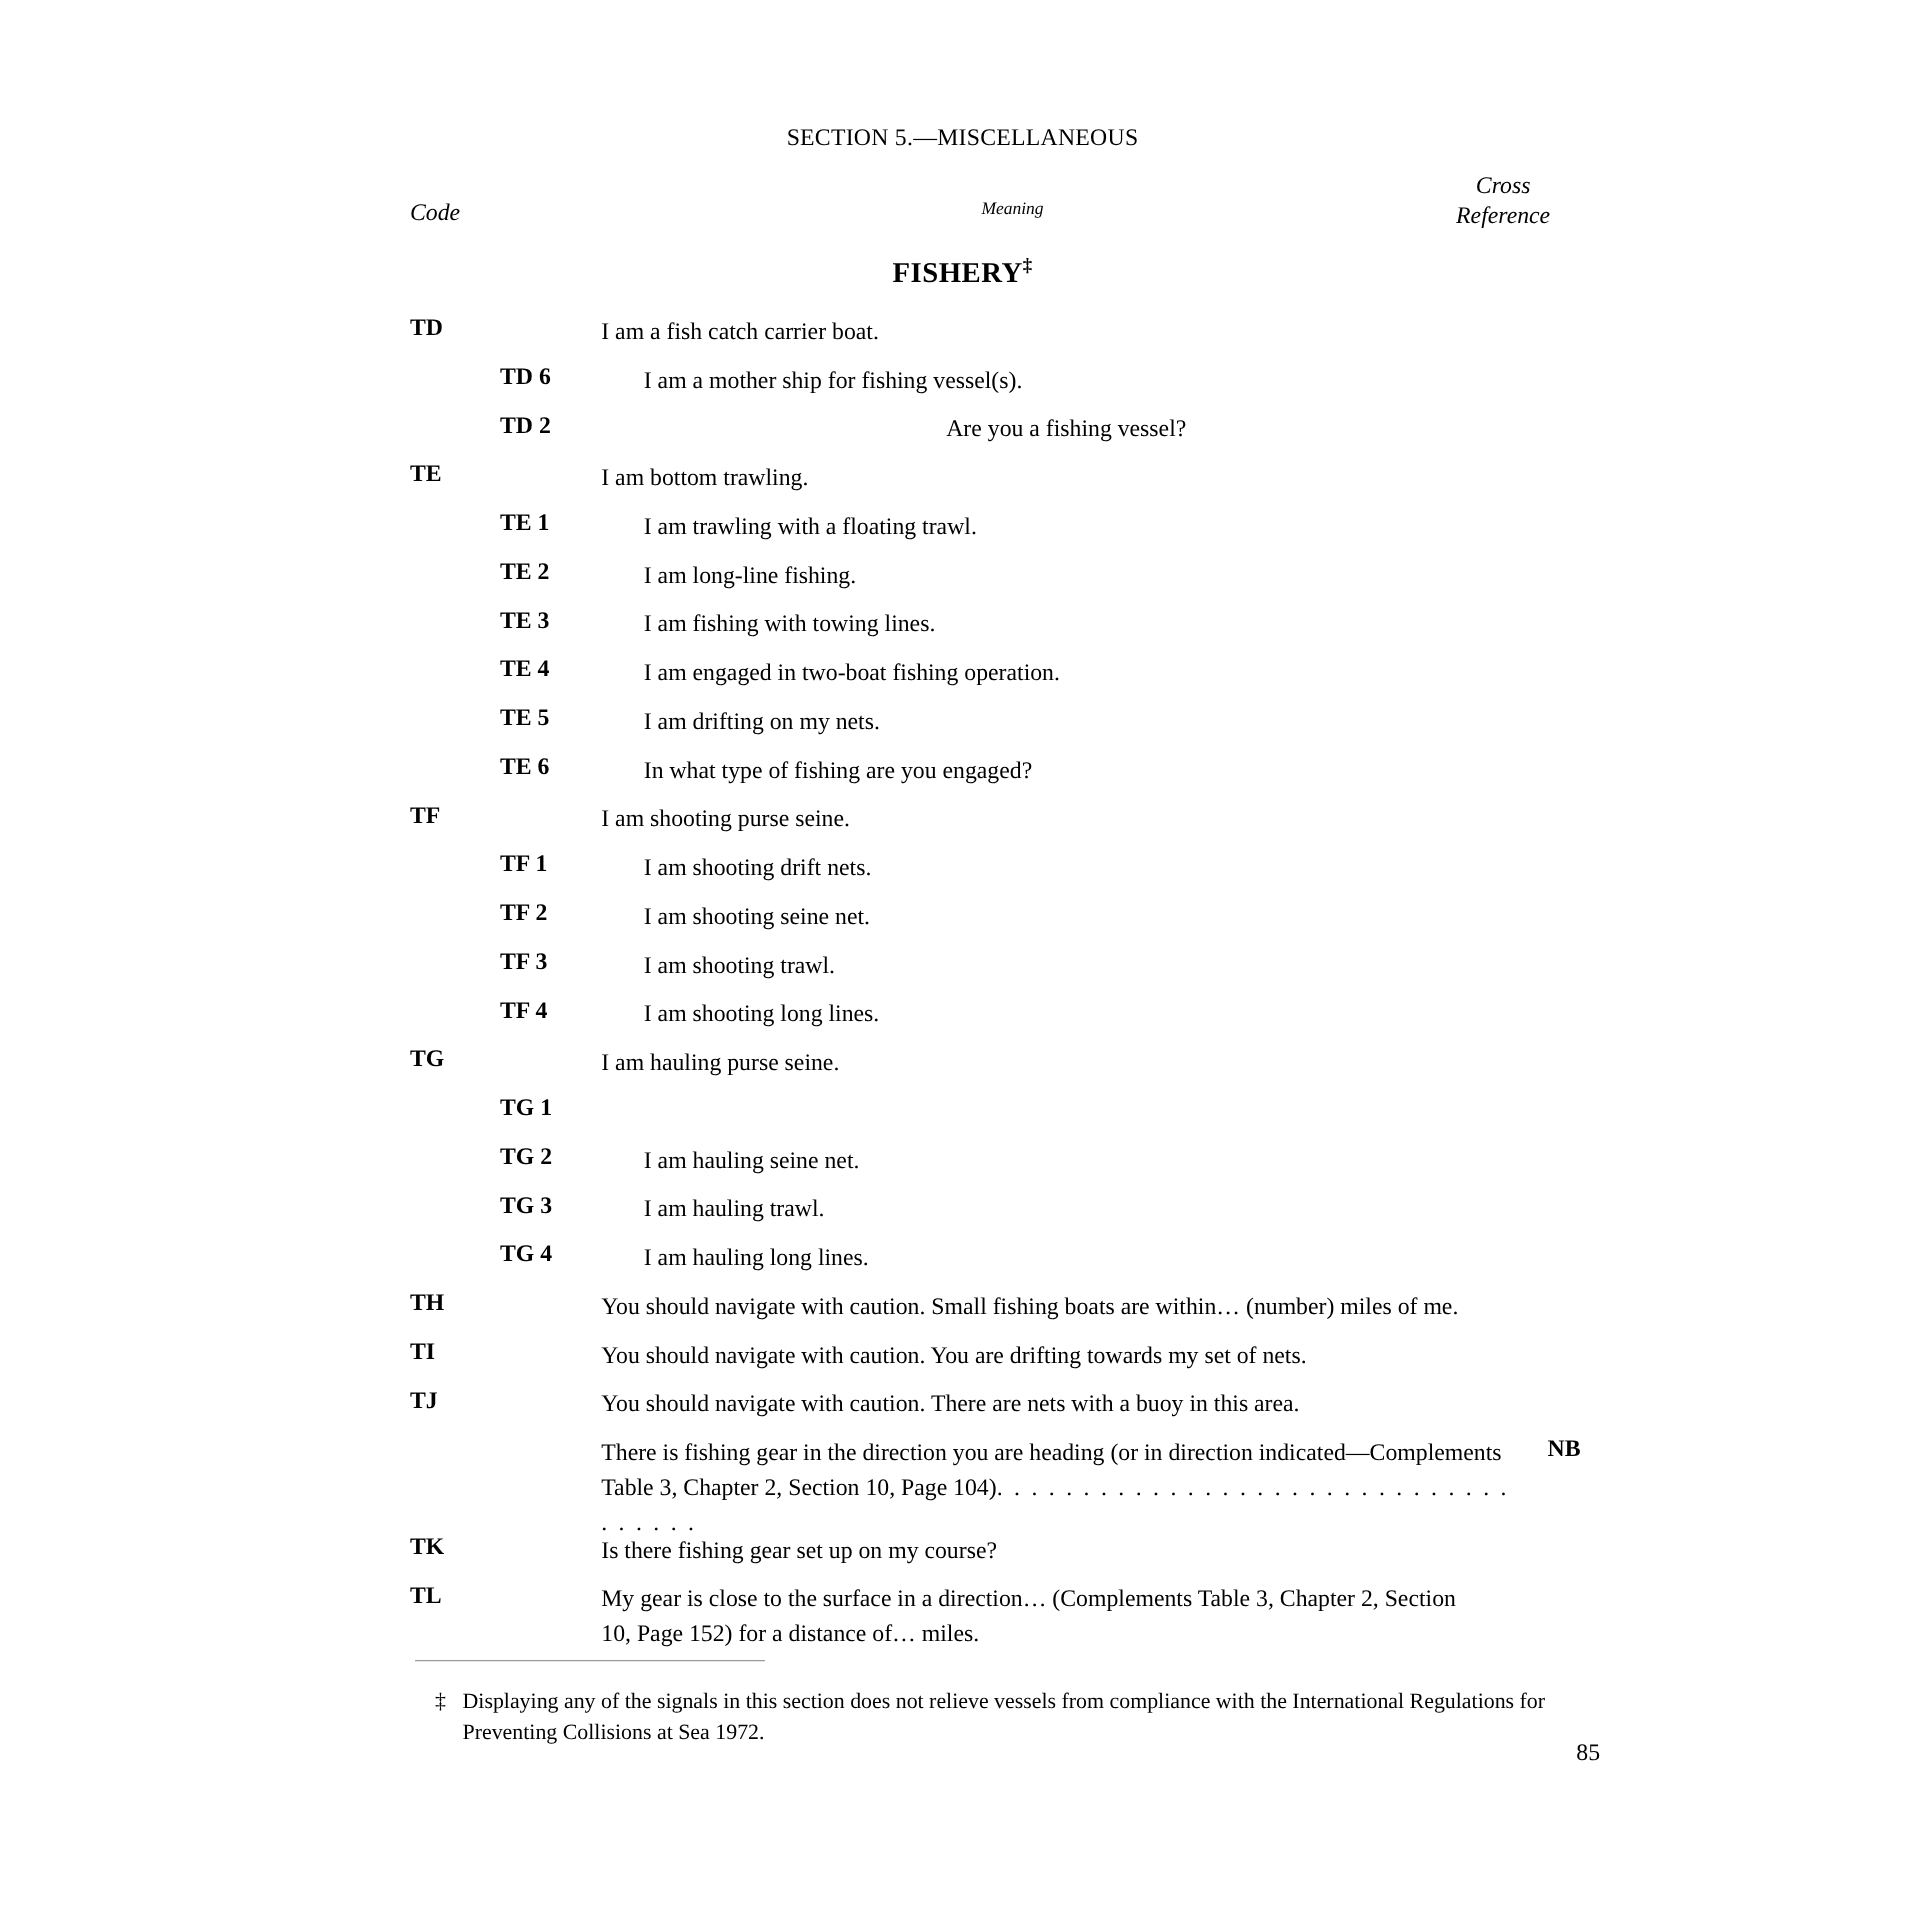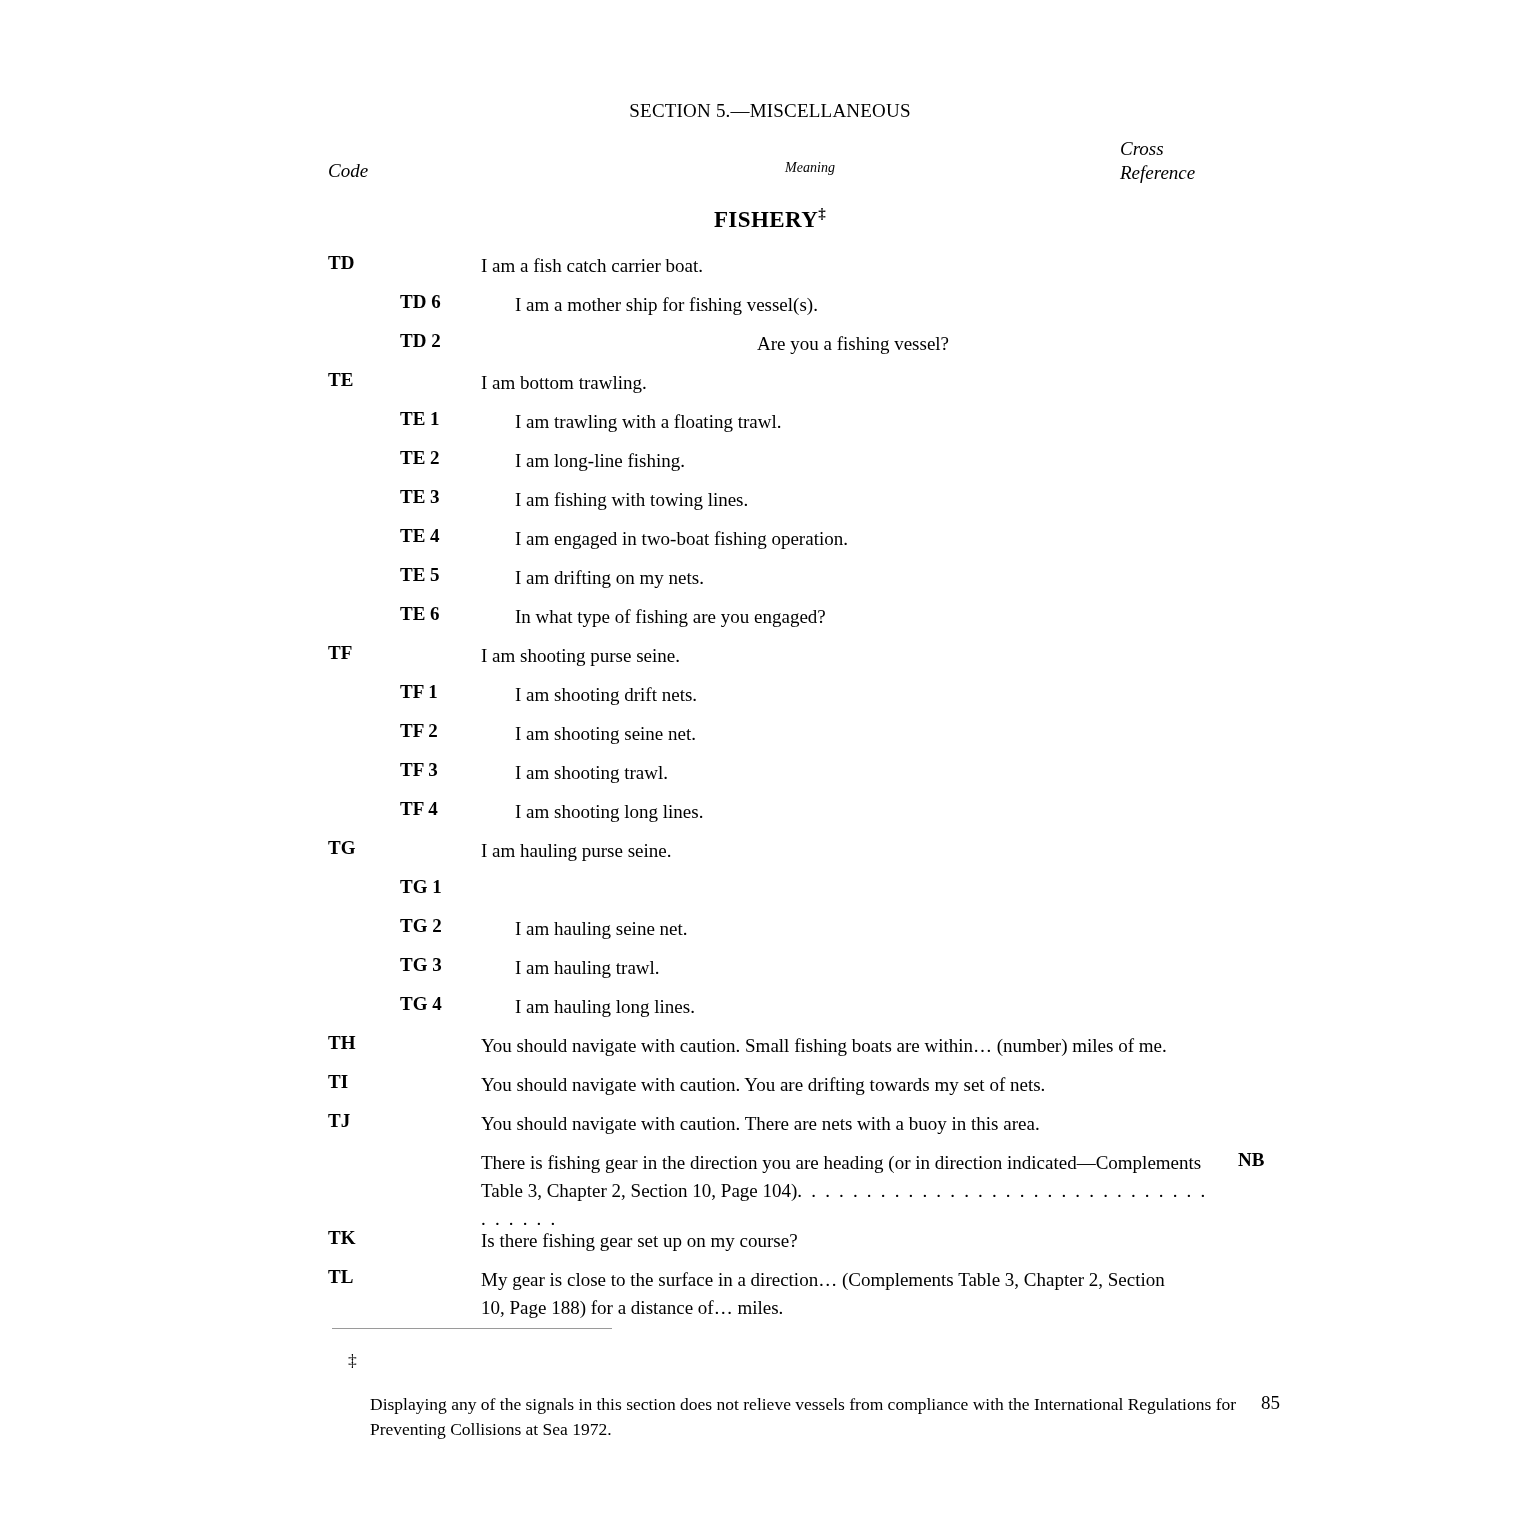--- a/index.html
+++ b/index.html
@@ -48,21 +48,21 @@
     width: 220px;
     text-align: center;
     font-style: italic;
     font-size: 14px;
   }
   .col-head-xref {
     position: absolute;
     top: 137px;
     left: 1120px;
     width: 165px;
-    text-align: left;
+    text-align: center;
     font-style: italic;
     font-size: 19px;
     line-height: 24px;
   }
 
   
   .section-title {
     position: absolute;
     top: 205px;
     left: 0;
@@ -160,21 +160,20 @@
   }
   .footnote .fn-marker {
     position: absolute;
     left: 0;
     top: 0;
     width: 22px;
   }
   .footnote .fn-text {
     display: block;
     margin-left: 22px;
-    margin-top: 44px;
   }
 
   
   .folio {
     position: absolute;
     top: 1392px;
     left: 1160px;
     width: 120px;
     text-align: right;
     font-size: 19px;
@@ -298,21 +297,21 @@
           <span class="leader-wrap"><span>Table 3, Chapter 2, Section 10, Page 104)</span><span class="leader-dots">. . . . . . . . . . . . . . . . . . . . . . . . . . . . . . . . . . . .</span></span>
         </div>
         <div class="xref">NB</div>
       </div>
       <div class="row row-main" style="height: 39px;">
         <div class="code">TK</div>
         <div class="meaning">Is there fishing gear set up on my course?</div>
       </div>
       <div class="row row-main" style="height: 67px;">
         <div class="code">TL</div>
-        <div class="meaning">My gear is close to the surface in a direction… (Complements Table 3, Chapter 2, Section 10, Page 188) for a distance of… miles.</div>
+        <div class="meaning">My gear is close to the surface in a direction… (Complements Table 3, Chapter 2, Section 10, Page 152) for a distance of… miles.</div>
       </div>
     </div>
 
   <div class="footnote-rule"></div>
 
   <div class="footnote">
     <span class="fn-marker">‡</span>
     <span class="fn-text">Displaying any of the signals in this section does not relieve vessels from compliance with the International Regulations for Preventing Collisions at Sea 1972.</span>
   </div>
 

